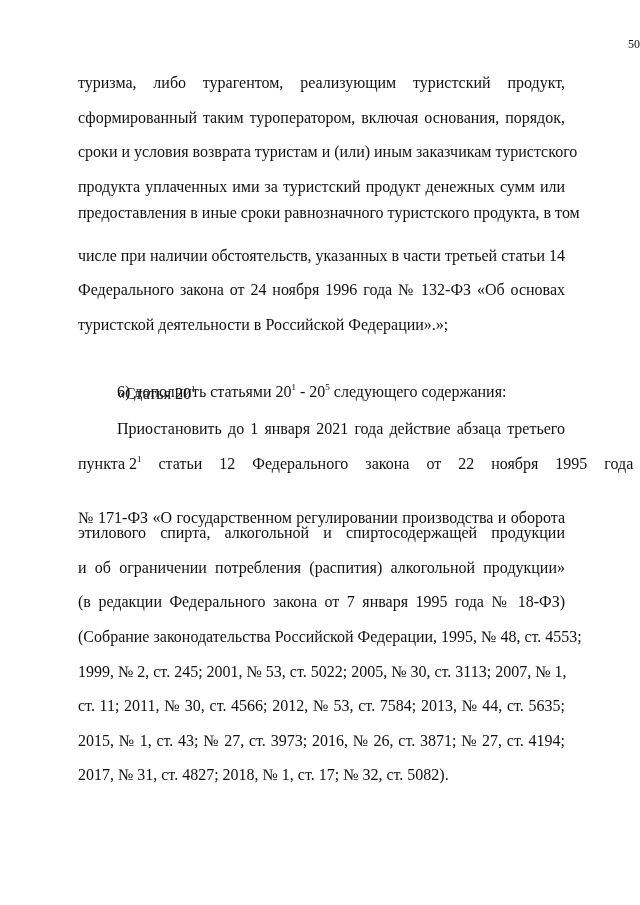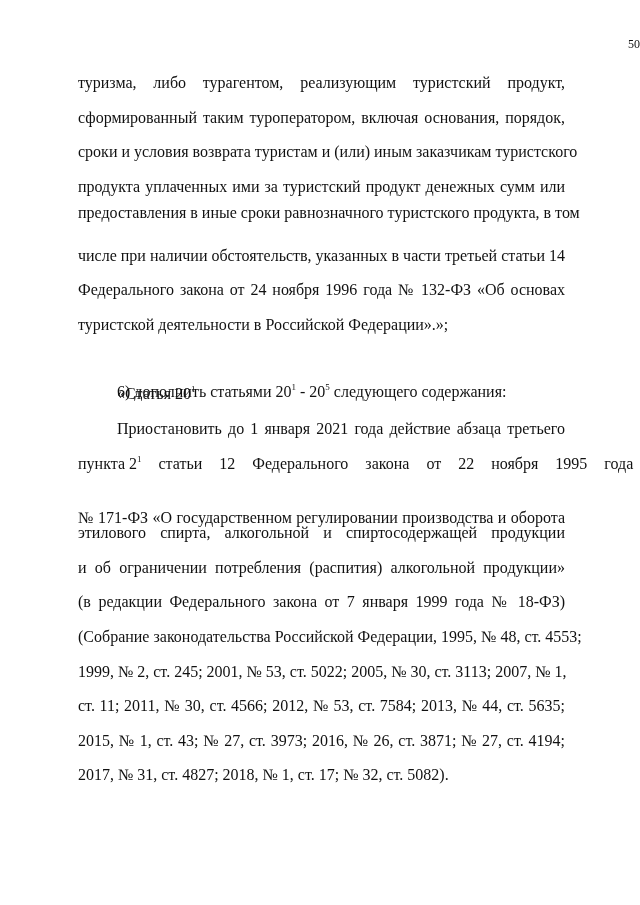--- a/index.html
+++ b/index.html
@@ -75,19 +75,19 @@
 </div>
 
 <div>
   <div class="line indent" style="top:419px;">Приостановить до 1 января 2021 года действие абзаца третьего</div>
   <div class="line" style="top:454px; text-align-last: justify;">
     <span>пункта 2</span><sup>1</sup><span style="word-spacing: 13px; margin-top: 29px;"> статьи 12 Федерального закона от 22 ноября 1995 года</span>
   </div>
   <div class="line" style="top:508px;">№ 171-ФЗ «О государственном регулировании производства и оборота</div>
   <div class="line" style="top:523px;">этилового спирта, алкогольной и спиртосодержащей продукции</div>
   <div class="line" style="top:558px;">и об ограничении потребления (распития) алкогольной продукции»</div>
-  <div class="line" style="top:592px;">(в редакции Федерального закона от 7 января 1999 года № 18-ФЗ)</div>
+  <div class="line" style="top:592px;">(в редакции Федерального закона от 7 января 1995 года № 18-ФЗ)</div>
   <div class="line" style="top:627px;">(Собрание законодательства Российской Федерации, 1995, № 48, ст. 4553;</div>
   <div class="line" style="top:662px;">1999, № 2, ст. 245; 2001, № 53, ст. 5022; 2005, № 30, ст. 3113; 2007, № 1,</div>
   <div class="line" style="top:696px;">ст. 11; 2011, № 30, ст. 4566; 2012, № 53, ст. 7584; 2013, № 44, ст. 5635;</div>
   <div class="line" style="top:731px;">2015, № 1, ст. 43; № 27, ст. 3973; 2016, № 26, ст. 3871; № 27, ст. 4194;</div>
   <div class="line last" style="top:765px;">2017, № 31, ст. 4827; 2018, № 1, ст. 17; № 32, ст. 5082).</div>
 </div>
 
 </body></html>

